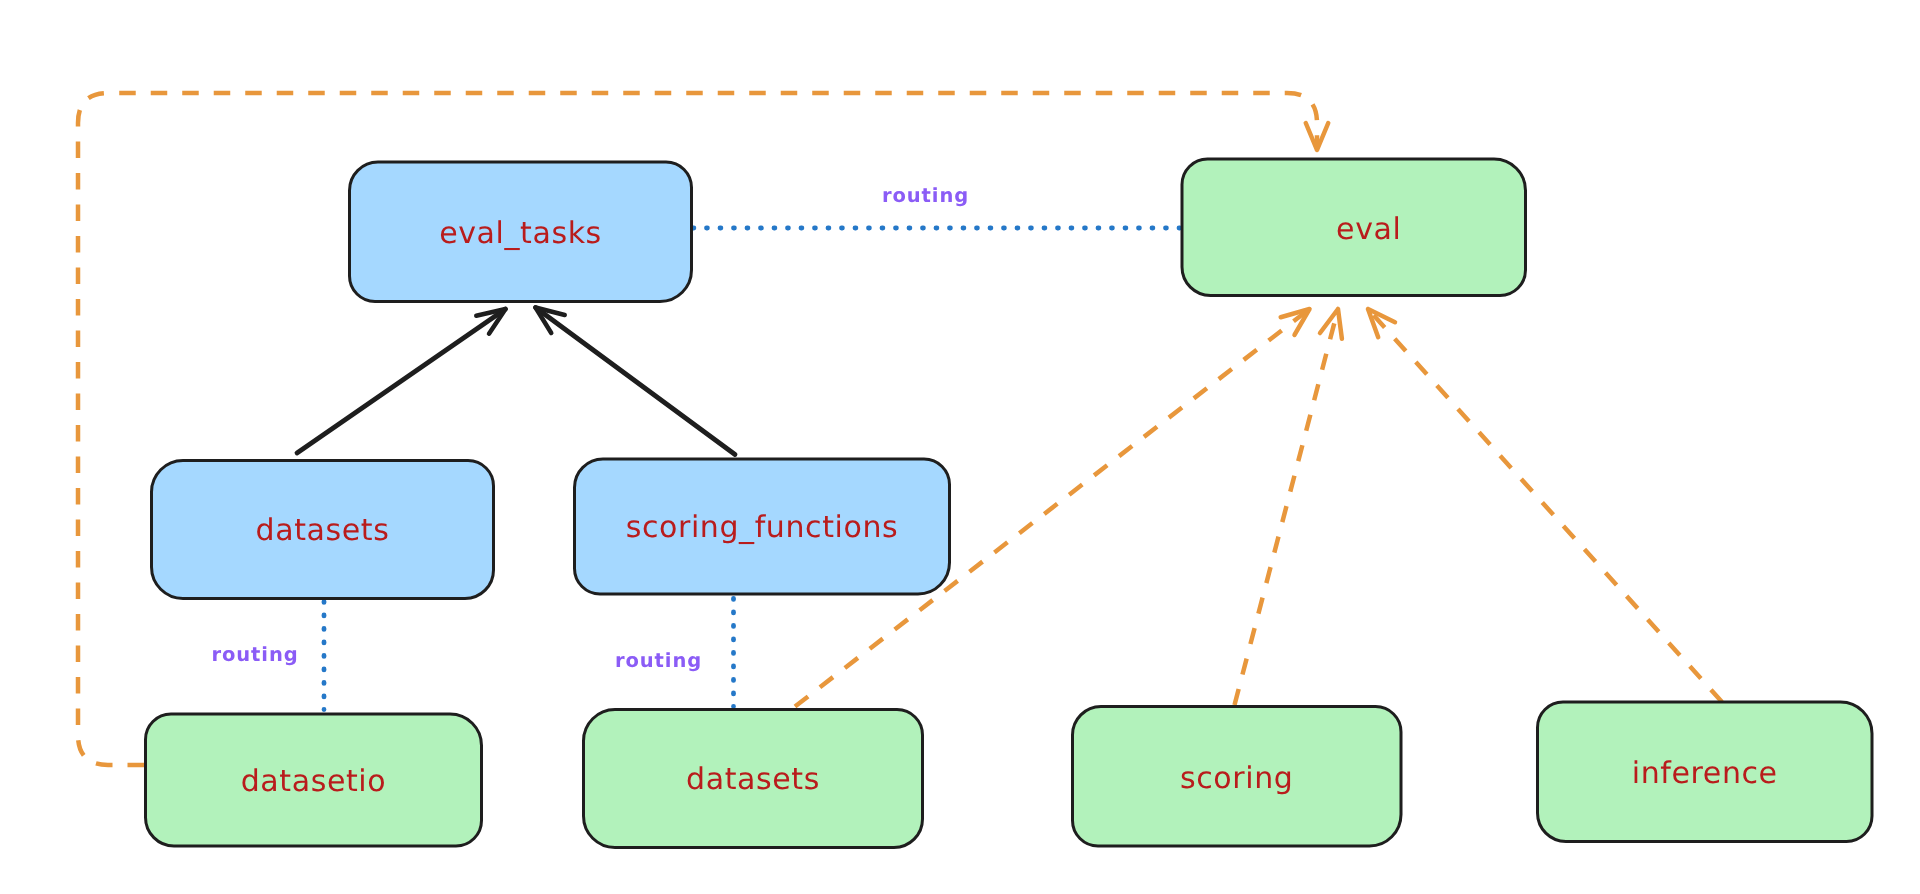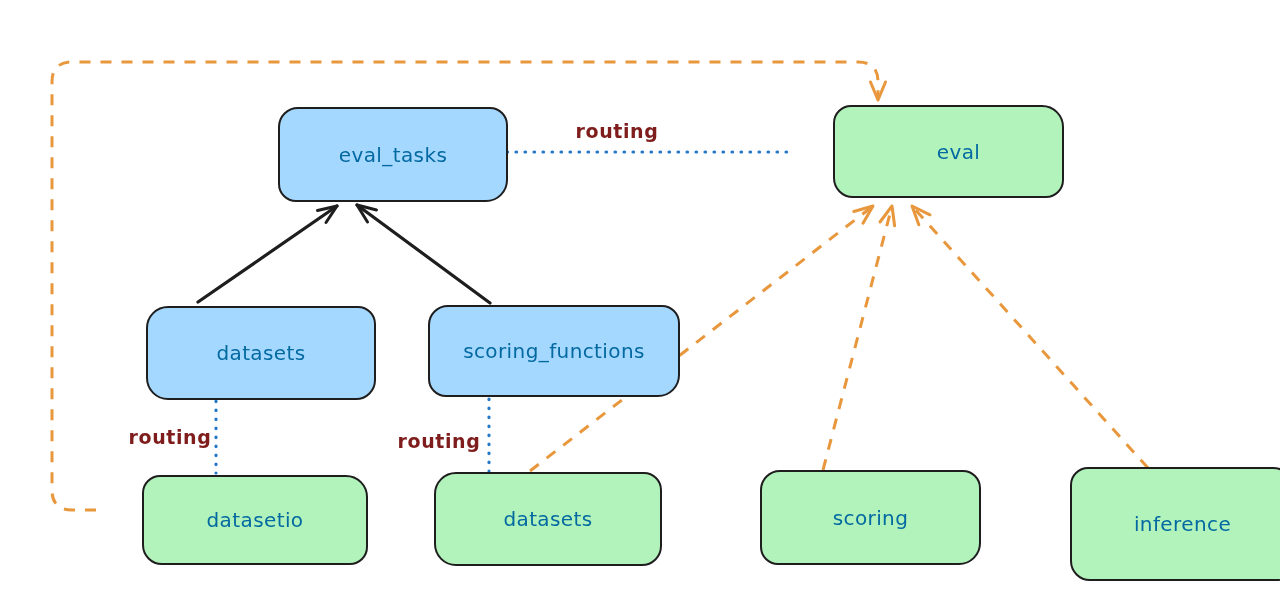--- a/index.html
+++ b/index.html
@@ -9,41 +9,40 @@
   }
   .edges{position:absolute;left:0;top:0;width:1280px;height:596px;}
   .edges path{fill:none;stroke-linejoin:round;}
   .stroke-solid{stroke-width:3.2;stroke-linecap:round;}
   .stroke-dashed{stroke-width:3;stroke-dasharray:11 10;stroke-linecap:butt;}
   .stroke-dotted{stroke-width:3.2;stroke-dasharray:0.6 8.4;stroke-linecap:round;}
   .stroke-head{stroke-width:3;stroke-linecap:round;stroke-dasharray:none;}
 
   .node{
     position:absolute;display:flex;align-items:center;justify-content:center;
-    border:2.5px solid #1e1e1e;color:#0369a1;
+    border:2.5px solid #1e1e1e;color:#b91c1c;
     font-size:20px;letter-spacing:0.4px;
     box-sizing:border-box;
-    margin-left:46px;
   }
   .r1{border-radius:20px 18px 22px 18px;}
   .r2{border-radius:18px 22px 18px 20px;}
   .r3{border-radius:22px 18px 20px 22px;}
 
   .node-eval_tasks{left:232px;top:107px;width:230px;height:95px;}
   .node-eval{left:787px;top:105px;width:231px;height:93px;}
   .node-datasets{left:100px;top:306px;width:230px;height:94px;}
   .node-scoring_functions{left:382px;top:305px;width:252px;height:92px;}
   .node-datasetio{left:96px;top:475px;width:226px;height:90px;}
   .node-scoring{left:388px;top:472px;width:228px;height:94px;}
   .node-agents{left:714px;top:470px;width:221px;height:95px;}
-  .node-inference{left:1024px;top:467px;width:225px;height:114px;}
+  .node-inference{left:1024px;top:467px;width:225px;height:95px;}
 
   .routing-label{
     position:absolute;transform:translate(-50%,-50%);
-    color:#7f1d1d;font-weight:bold;font-size:19px;letter-spacing:0.6px;
+    color:#8b5cf6;font-weight:bold;font-size:13px;letter-spacing:0.6px;
     white-space:nowrap;
   }
   .lbl-top{left:617px;top:131px;}
   .lbl-datasets{left:170px;top:437px;}
   .lbl-scoring{left:439px;top:441px;}
 </style>
 </head>
 <body>
 
 <div class="stage">

